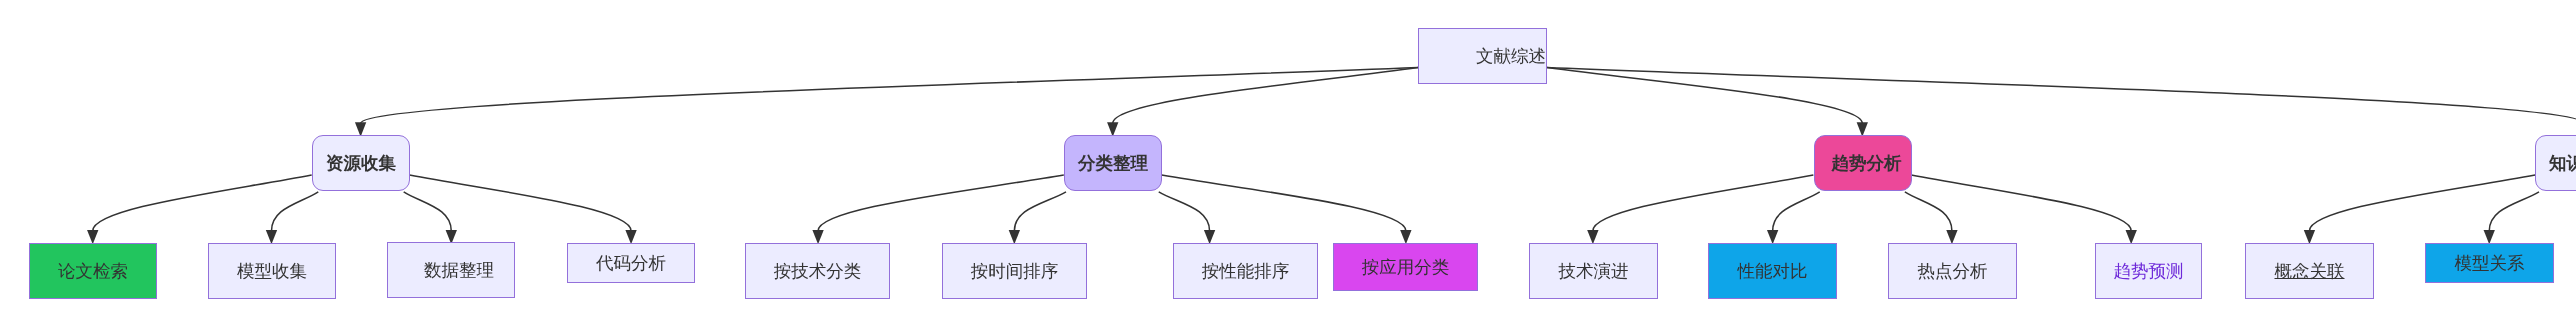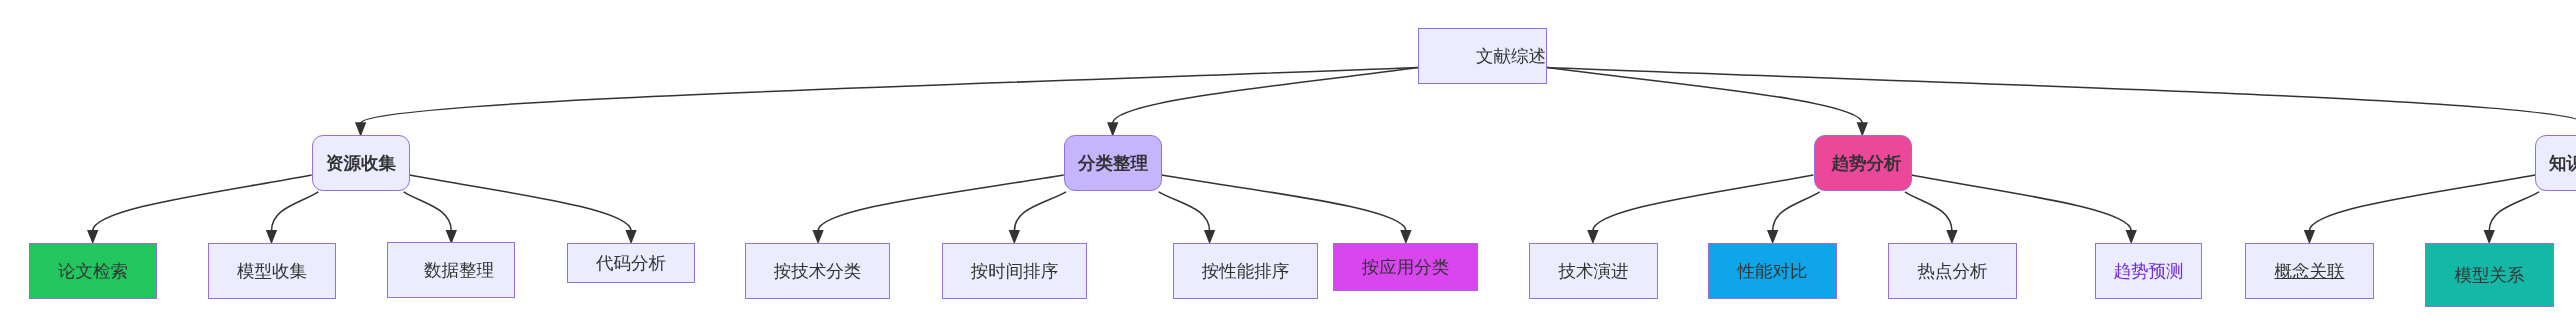--- a/index.html
+++ b/index.html
@@ -152,18 +152,18 @@
       </div>
       <div class="node" style="left: 1888px; top: 243px; width: 129px; height: 56px; background: rgb(236, 236, 255); border: 1px solid rgb(147, 112, 219); color: rgb(51, 51, 51);">
         <span>热点分析</span>
       </div>
       <div class="node" style="left: 2067px; top: 243px; width: 107px; height: 56px; background: rgb(236, 236, 255); border: 1px solid rgb(147, 112, 219); color: #6d28d9; margin-left: 28px;">
         <span>趋势预测</span>
       </div>
       <div class="node" style="left: 2245px; top: 243px; width: 129px; height: 56px; background: rgb(236, 236, 255); border: 1px solid rgb(147, 112, 219); color: rgb(51, 51, 51); text-decoration: underline;">
         <span>概念关联</span>
       </div>
-      <div class="node" style="left: 2425px; top: 243px; width: 129px; height: 64px; background: #14b8a6; border: 1px solid rgb(147, 112, 219); color: rgb(51, 51, 51);">
+      <div class="node" style="left: 2425px; top: 243px; width: 129px; height: 40px; background: #0ea5e9; border: 1px solid rgb(147, 112, 219); color: rgb(51, 51, 51);">
         <span>模型关系</span>
       </div>
     </div>
 </div>
 
 
 </body></html>

